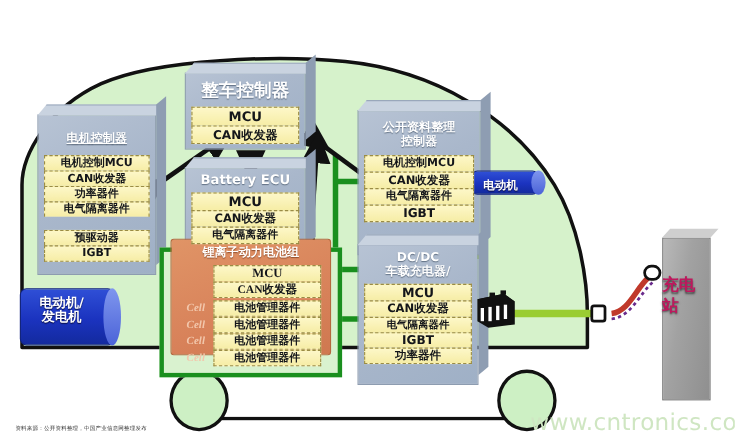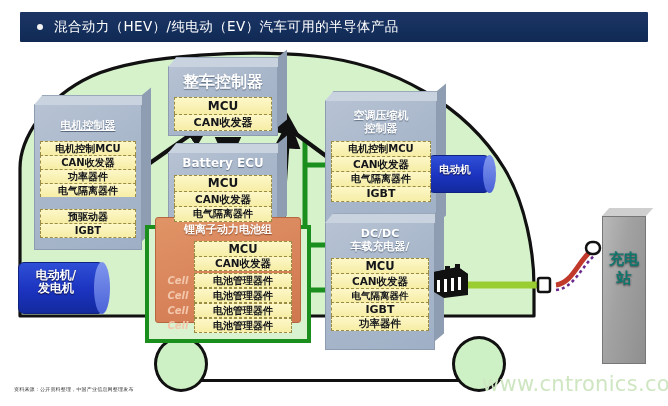--- a/index.html
+++ b/index.html
@@ -66,40 +66,36 @@
   .motor .m-lab{position:relative;z-index:2;color:#ffffff;font-weight:bold;
      text-align:center;line-height:1.1;text-shadow:0 1px 1px rgba(0,0,30,.8);}
 
   
   .station{position:absolute;left:602px;top:216px;width:44px;height:148px;}
   .station .s-face{position:absolute;inset:0;
      background:linear-gradient(100deg,#b9b9b9 0%,#a2a2a2 40%,#8f8f8f 100%);
      border:1px solid #777;box-sizing:border-box;}
   .station .s-top{position:absolute;left:0;top:-8px;width:100%;height:8px;
      background:#cfcfcf;transform:skewX(-42deg);transform-origin:bottom left;}
-  .station .s-lab{position:relative;z-index:2;color:#0f766e;font-weight:bold;
-     text-align:center;font-size:15px;line-height:1.25;padding-top:34px;
+  .station .s-lab{position:relative;z-index:2;color:#be185d;font-weight:bold;
+     text-align:left;font-size:15px;line-height:1.25;padding-top:34px;
      text-shadow:0 1px 2px rgba(50,50,50,.9);}
 
   
   .source{position:absolute;left:14px;top:386px;font-size:5px;color:#333;
           letter-spacing:.2px;white-space:nowrap;}
   .watermark{position:absolute;left:482px;top:372px;font-size:21px;
              color:#cfe6c2;letter-spacing:.3px;white-space:nowrap;}
   .bat-icon{position:absolute;left:428px;top:262px;width:42px;height:38px;}
 </style>
 </head>
 <body>
 
 <div id="stage">
 
-  <div class="header">
-    <div class="hdr-bullet"></div>
-    <div class="hdr-title">混合动力（HEV）/纯电动（EV）汽车可用的半导体产品</div>
-  </div>
 
   <div class="car-body">
     <svg class="car-outline" width="540" height="322" viewBox="0 0 540 322">
       <path d="M6,268 L6,120 C6,92 30,50 78,28 C130,5 240,2 300,8
                C380,16 452,58 490,120 C512,156 520,205 520,238
                L520,268 Z" fill="#d6f2cb" stroke="#111111" stroke-width="3.2" stroke-linejoin="round"></path>
     </svg>
     <div class="axle"></div>
     <div class="wheel front"></div>
     <div class="wheel rear"></div>
@@ -179,21 +175,21 @@
     <div class="side"></div>
     <div class="m-title" style="font-size:12px;padding-top:5px;">Battery ECU</div>
     <div class="chips" style="margin-top:4px;">
       <div class="chip" style="font-size:12px;line-height:15px;">MCU</div>
       <div class="chip" style="font-size:10.5px;line-height:14px;">CAN收发器</div>
       <div class="chip" style="font-size:10px;line-height:14px;">电气隔离器件</div>
     </div>
   </div>
 
   <div class="bat-outer" style="left:145px;top:225px;width:166px;height:118px;">
-    <div class="bat-inner" style="left:6px;top:-12px;right:6px;bottom:16px;position:absolute;">
+    <div class="bat-inner" style="left:6px;top:-12px;right:6px;bottom:16px;position:absolute;font-family:Liberation Serif, serif;">
       <div class="bat-title" style="font-size:11px;padding-top:4px;">锂离子动力电池组</div>
       <div class="chips" style="margin:4px 8px 0 38px;">
         <div class="chip" style="font-size:11.5px;line-height:14px;">MCU</div>
         <div class="chip" style="font-size:10.5px;line-height:13px;">CAN收发器</div>
       </div>
       <div style="margin:2px 8px 0 6px;">
         <div class="cellrow">
           <div class="cell-lbl" style="width:32px;font-size:10px;">Cell</div>
           <div class="chip" style="flex:1;font-size:10px;line-height:13px;border-bottom:1px dashed #9a8c45;">电池管理器件</div>
         </div>
@@ -211,21 +207,21 @@
         </div>
       </div>
     </div>
   </div>
 
   <div class="mod" id="m-ac" style="left:325px;top:100px;width:112px;height:132px;">
     <div class="face"></div>
     <div class="top"></div>
     <div class="side"></div>
     <div class="m-title" style="font-size:11px;padding-top:10px;">
-      <div>空调压缩机</div>
+      <div>公开资料整理</div>
       <div>控制器</div>
     </div>
     <div class="chips" style="margin-top:6px;">
       <div class="chip" style="font-size:10px;line-height:14px;">电机控制MCU</div>
       <div class="chip" style="font-size:10.5px;line-height:14px;">CAN收发器</div>
       <div class="chip" style="font-size:10px;line-height:14px;">电气隔离器件</div>
       <div class="chip" style="font-size:11px;line-height:14px;">IGBT</div>
     </div>
   </div>
 
@@ -248,21 +244,21 @@
 
   <div class="motor" style="left:18px;top:262px;width:86px;height:52px;">
     <div class="barrel"></div>
     <div class="cap"></div>
     <div class="m-lab" style="font-size:12px;padding-top:7px;padding-right:10px;">
       <div>电动机/</div>
       <div>发电机</div>
     </div>
   </div>
 
-  <div class="motor" style="left:428px;top:155px;width:62px;height:38px;">
+  <div class="motor" style="left:428px;top:155px;width:62px;height:22px;">
     <div class="barrel"></div>
     <div class="cap" style="width:13px;"></div>
     <div class="m-lab" style="font-size:10.5px;padding-top:9px;padding-right:8px;">电动机</div>
   </div>
 
   <svg class="bat-icon" viewBox="0 0 42 38">
     <path d="M6,10 L30,5 L40,12 L40,33 L16,36 L6,30 Z" fill="#111"></path>
     <path d="M6,10 L30,5 L40,12 L16,16 Z" fill="#111"></path>
     <rect x="9" y="18" width="3" height="12" fill="#fff"></rect>
     <rect x="16" y="17" width="3" height="13" fill="#fff"></rect>

